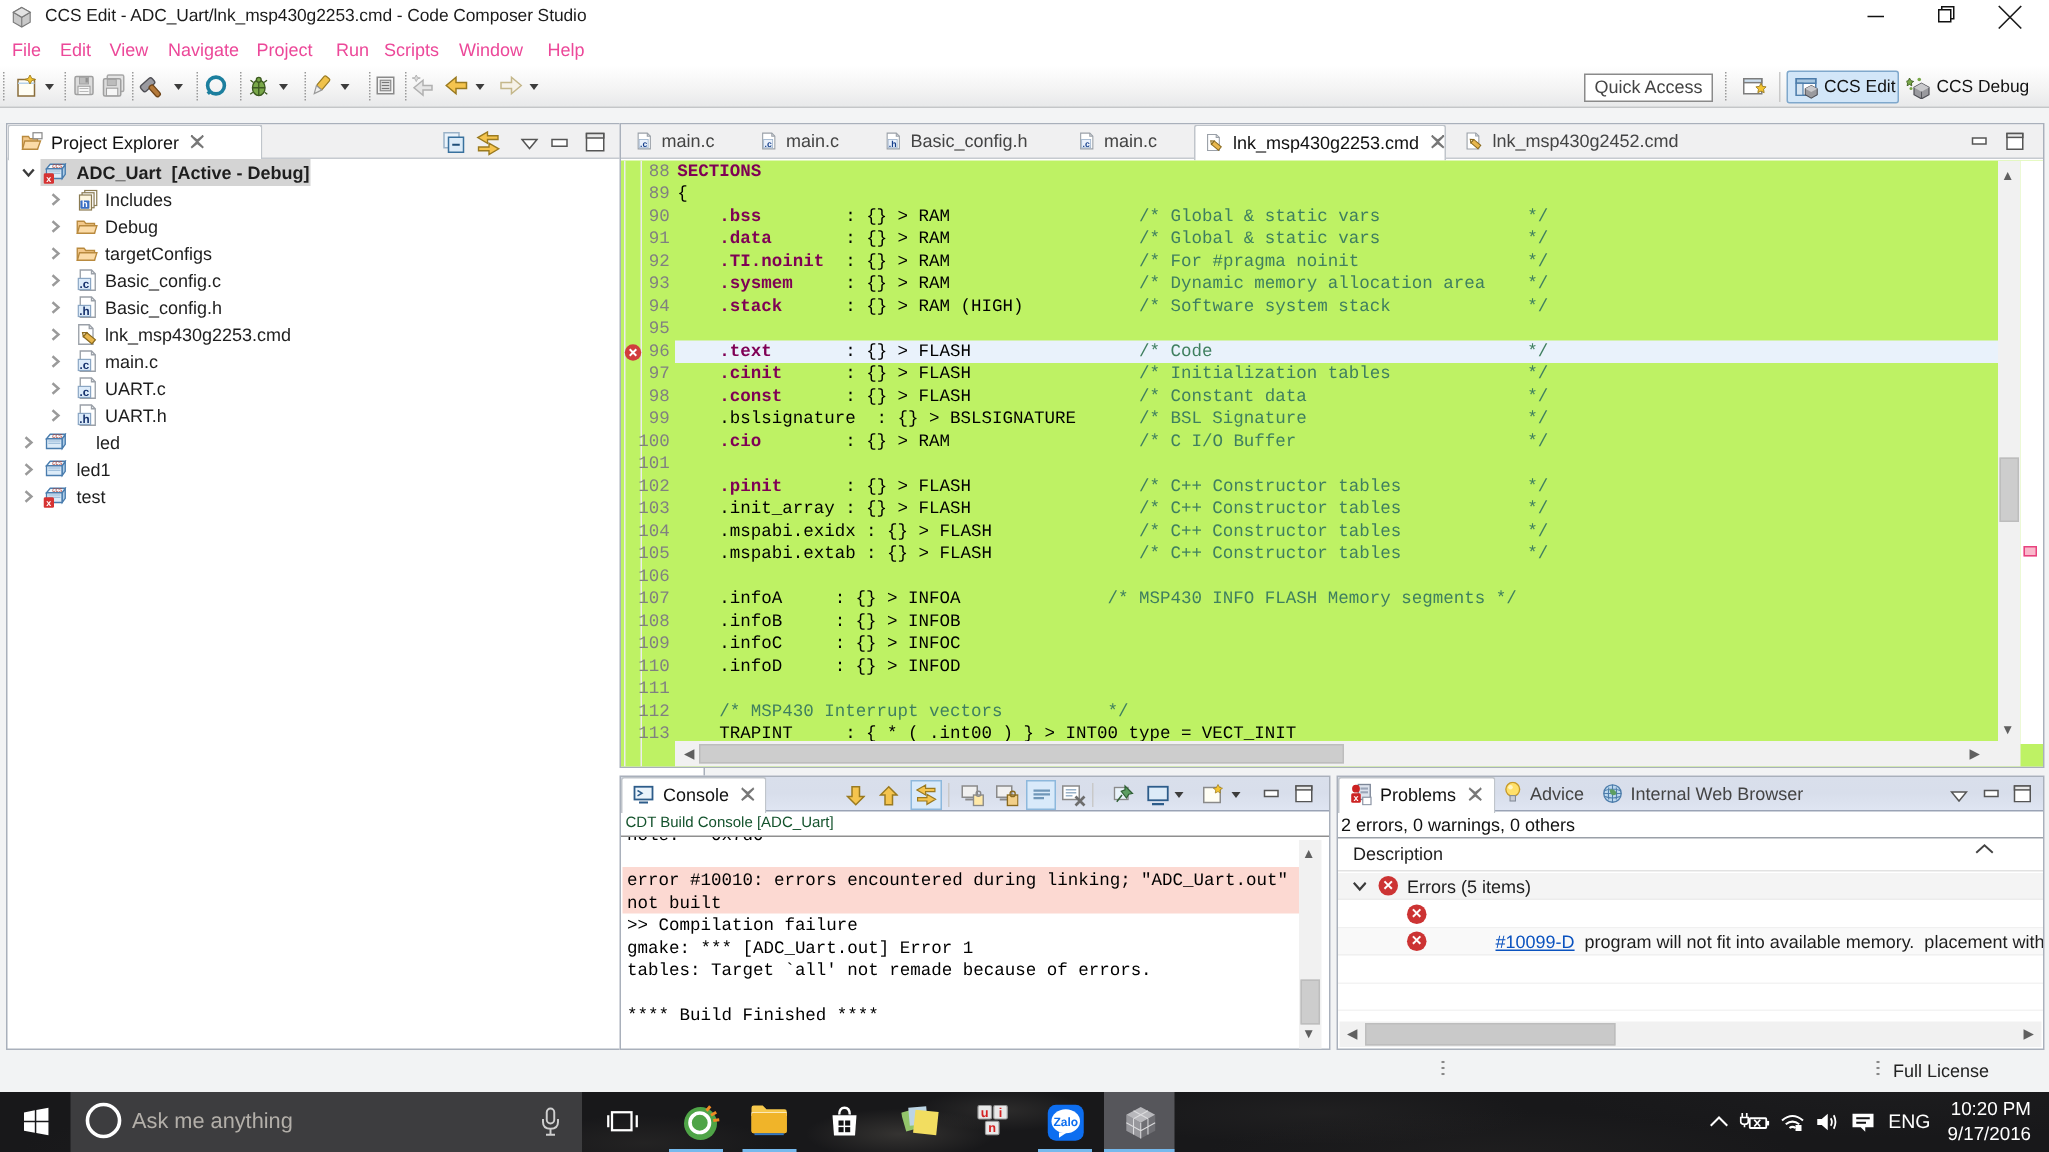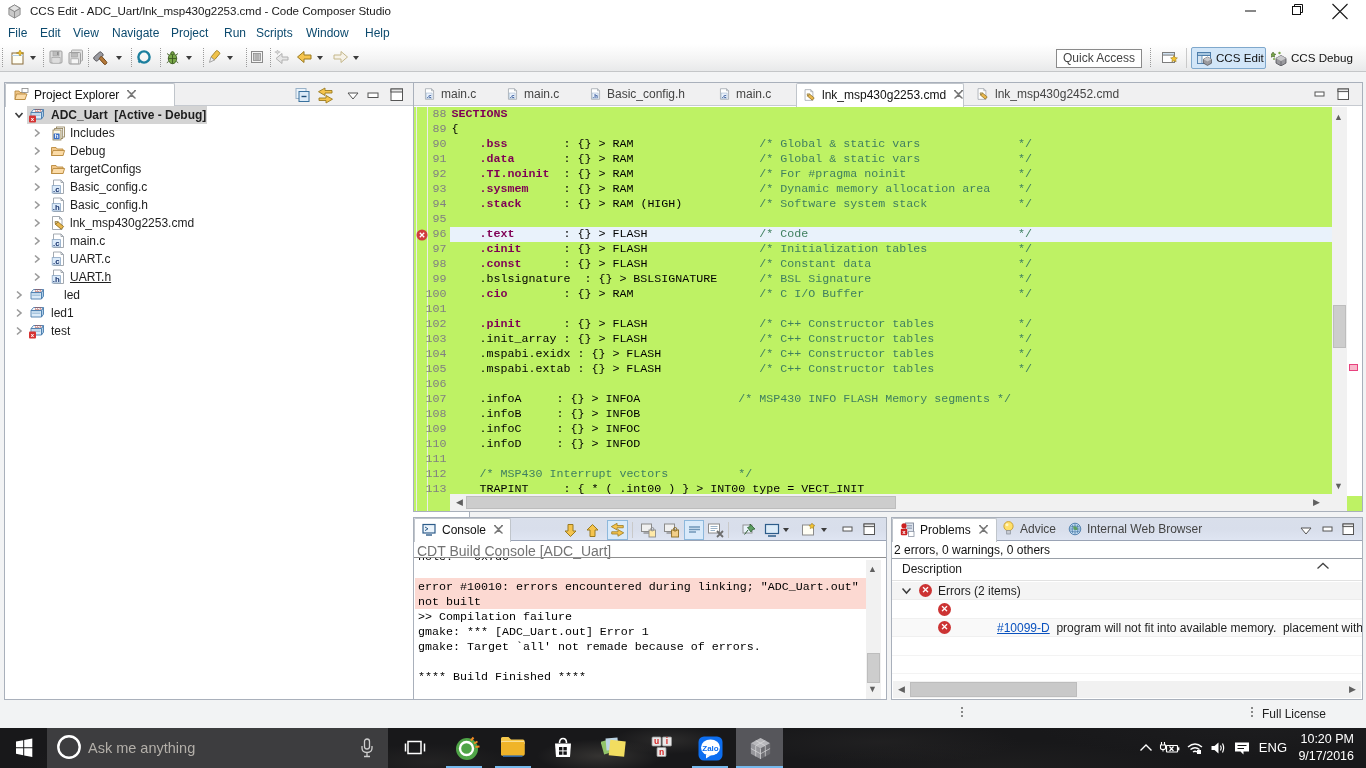--- a/index.html
+++ b/index.html
@@ -3,21 +3,21 @@
 html,body{width:1366px;height:768px;overflow:hidden;}
 body{font-family:"Liberation Sans",sans-serif;font-size:12px;color:#1e1e1e;background:#f2f3f4;position:relative;-webkit-font-smoothing:antialiased;}
 .abs{position:absolute;}
 svg{display:block;}
 
 
 #titlebar{position:absolute;left:0;top:0;width:1366px;height:22px;background:#fff;}
 #titlebar .ttext{position:absolute;left:30px;top:0;height:22px;line-height:22px;color:#1b1b1b;font-size:11.6px;letter-spacing:-0.05px;}
 .winbtn{position:absolute;top:0;width:45px;height:22px;}
 #menubar{position:absolute;left:0;top:22px;width:1366px;height:22px;background:#fff;}
-.mitem{position:absolute;top:0;height:22px;line-height:22px;font-size:12px;color:#0c4a6e;}
+.mitem{position:absolute;top:0;height:22px;line-height:22px;font-size:12px;color:#ec4899;}
 #toolbar{position:absolute;left:0;top:44px;width:1366px;height:28px;background:linear-gradient(#ffffff,#f4f4f4 55%,#e8e9ea);border-bottom:1px solid #c4c6c8;}
 .tsep{position:absolute;top:4px;height:19px;width:0;border-left:1px dotted #9a9a9a;}
 .ticon{position:absolute;top:5px;}
 .tdd{position:absolute;top:12px;width:0;height:0;border-left:3.5px solid transparent;border-right:3.5px solid transparent;border-top:4px solid #3c3c3c;}
 #gapstrip{position:absolute;left:0;top:72px;width:1366px;height:10px;background:#f3f4f5;}
 
 
 .panel{position:absolute;background:#fff;border:1px solid #a9b0bb;}
 .tabbar{position:absolute;left:0;top:0;right:0;height:23px;background:#f0f0f1;border-bottom:1px solid #c6cad0;}
 .tabbar.blue{background:linear-gradient(180deg,#d9dfeb 0%,#d8deeb 50%,#dfe5f2 100%);border-bottom:1px solid #9aa3b5;}
@@ -37,21 +37,21 @@
 #edbody{position:absolute;left:0;top:24px;right:0;bottom:0;overflow:hidden;background:#bef264;}
 #gutter{position:absolute;left:0;top:0;width:32.5px;text-align:right;font-family:"Liberation Mono",monospace;font-size:11.67px;line-height:15px;color:#808080;}
 #codearea{position:absolute;left:37.5px;top:0;font-family:"Liberation Mono",monospace;font-size:11.67px;line-height:15px;color:#000;white-space:pre;}
 #codearea .kw{color:#7f0055;}
 #codearea .cm{color:#3f7f5f;}
 #linehl{position:absolute;left:36px;top:120px;right:30px;height:15px;background:#e9f2fb;}
 .annline{position:absolute;top:0;bottom:0;width:0;border-left:1px solid #ececec;}
 
 
 #console{left:413px;top:517px;width:474px;height:183px;}
-#conlabel{position:absolute;left:3px;top:25px;font-size:14px;color:#737373;}
+#conlabel{position:absolute;left:3px;top:25px;font-size:10px;color:#14532d;}
 #context{font-family:"Liberation Mono",monospace;font-size:11.67px;line-height:15px;white-space:pre;color:#000;margin-top:-8px;padding-left:4px;position:relative;}
 #conerrblock{position:absolute;left:1px;top:60px;width:452px;height:31px;background:#fcd9d2;}
 
 
 #problems{left:891px;top:517px;width:472px;height:183px;}
 #probsummary{position:absolute;left:2px;top:25px;font-size:12px;color:#111;}
 #probhead{position:absolute;left:0px;top:40px;right:0px;height:23px;border-top:1px solid #9aa0a8;border-bottom:1px solid #e2e2e2;background:#fff;}
 .prow{position:absolute;left:0;right:0;height:18px;line-height:18px;font-size:12px;white-space:nowrap;overflow:hidden;}
 .erricon{display:inline-block;width:13px;height:13px;border-radius:7px;background:#cc3333;color:#fff;text-align:center;line-height:13px;font-size:9px;font-weight:bold;vertical-align:-2px;font-family:"Liberation Sans";}
 a.plink{color:#0a52bf;text-decoration:underline;}
@@ -427,21 +427,21 @@
         </svg>
       </div>
       <div style="position:absolute;left:45px;top:162.0px;">
         <svg width="16" height="16" viewBox="0 0 16 16">
           <path d="M3.5 1 L11 1 L13.5 3.5 L13.5 14.5 L3.5 14.5 Z" fill="#fff" stroke="#9aa0a8" stroke-width="0.9"></path>
           <path d="M11 1 L11 3.5 L13.5 3.5" fill="none" stroke="#9aa0a8" stroke-width="0.9"></path>
           <rect x="2.2" y="6.6" width="8.2" height="7.4" fill="#dcebfa" stroke="#8aa6c4" stroke-width="0.8"></rect>
           <text x="6.3" y="13" font-size="7.8" fill="#15306b" text-anchor="middle" font-family="Liberation Sans" font-weight="bold">.h</text>
         </svg>
       </div>
-      <div style="position:absolute;left:65px;top:161.0px;height:18px;line-height:18px;font-weight:normal;white-space:pre;text-decoration:underline;">UART.h</div>
+      <div style="position:absolute;left:65px;top:161.0px;height:18px;line-height:18px;font-weight:normal;white-space:pre;">UART.h</div>
       <div style="position:absolute;left:9px;top:183.0px;">
         <svg width="10" height="10" viewBox="0 0 10 10">
           <path d="M3 1.5 L7 5 L3 8.5" fill="none" stroke="#9a9a9a" stroke-width="1.6"></path>
         </svg>
       </div>
       <div style="position:absolute;left:24px;top:180.0px;">
         <svg width="17" height="16" viewBox="0 0 17 16">
           <path d="M2 5.5 L4.5 2.5 L14.5 2.5 L12.5 5.5 Z" fill="#f4fafe" stroke="#4a7dae" stroke-width="0.9"></path>
           <text x="9.2" y="5.2" font-size="4.6" fill="#b03a2e" text-anchor="middle" font-family="Liberation Sans" font-style="italic">ccs</text>
           <path d="M2 5.5 L12.5 5.5 L12.5 12 L2 12 Z" fill="#dcebf8" stroke="#4a7dae" stroke-width="0.9"></path>
@@ -687,21 +687,21 @@
         <svg width="13" height="12">
           <rect x="1" y="1" width="10.5" height="10.5" fill="#fff" stroke="#555" stroke-width="1"></rect>
           <rect x="1" y="1" width="10.5" height="2.6" fill="#e8e8e8" stroke="#555" stroke-width="1"></rect>
         </svg>
       </div>
  </div>
  <div id="conlabel">CDT Build Console [ADC_Uart]</div>
  <div class="abs" style="left:0;top:39px;right:0;height:1px;background:#8f8f8f;"></div>
  <div id="conerrblock"></div>
  <div class="abs" style="left:0;top:40px;right:0;bottom:0;overflow:hidden;">
-   <div id="context"><div>hole:   0x7d0</div><div>&nbsp;</div><div>error #10010: errors encountered during linking; "ADC_Uart.out"</div><div>not built</div><div>&gt;&gt; Compilation failure</div><div>gmake: *** [ADC_Uart.out] Error 1</div><div>gmake: Target `all' not remade because of errors.</div><div>&nbsp;</div><div>**** Build Finished ****</div></div>
+   <div id="context"><div>hole:   0x7d0</div><div>&nbsp;</div><div>error #10010: errors encountered during linking; "ADC_Uart.out"</div><div>not built</div><div>&gt;&gt; Compilation failure</div><div>gmake: *** [ADC_Uart.out] Error 1</div><div>tables: Target `all' not remade because of errors.</div><div>&nbsp;</div><div>**** Build Finished ****</div></div>
  </div>
 
  <div class="sb-track" style="right:5px;top:42px;width:15px;height:139px;"></div>
  <div class="sb-arrow" style="right:9px;top:47px;">▲</div>
  <div class="sb-arrow" style="right:9px;top:167px;">▼</div>
  <div class="sb-thumb" style="right:6px;top:135px;width:13px;height:30px;"></div>
 </div>
 
 <div class="panel" id="problems">
  <div class="tabbar blue">
@@ -753,21 +753,21 @@
         </svg>
       </span>
     </div>
  <div class="prow" style="top:64px;background:#f4f4f4;border-bottom:1px solid #ececec;">
    <span style="position:absolute;left:10px;top:5px;">
         <svg width="9" height="8">
           <path d="M0.5 1.5 L4.5 6 L8.5 1.5" fill="none" stroke="#3b3b3b" stroke-width="1.5"></path>
         </svg>
       </span>
    <span style="position:absolute;left:27px;top:2px;" class="erricon">✕</span>
-   <span style="position:absolute;left:46px;">Errors (2 items)</span>
+   <span style="position:absolute;left:46px;">Errors (5 items)</span>
  </div>
  <div class="prow" style="top:83px;border-bottom:1px solid #f0f0f0;">
    <span style="position:absolute;left:46px;top:2px;" class="erricon">✕</span>
  </div>
  <div class="prow" style="top:101px;background:#f9f9f9;border-bottom:1px solid #f0f0f0;">
    <span style="position:absolute;left:46px;top:2px;" class="erricon">✕</span>
    <span style="position:absolute;left:65px;margin-left:40px;"><a class="plink">#10099-D</a>&nbsp; program will not fit into available memory.&nbsp; placement with alignm</span>
  </div>
  <div class="prow" style="top:137px;border-top:1px solid #f3f3f3;"></div>
  <div class="prow" style="top:155px;border-top:1px solid #f3f3f3;"></div>

